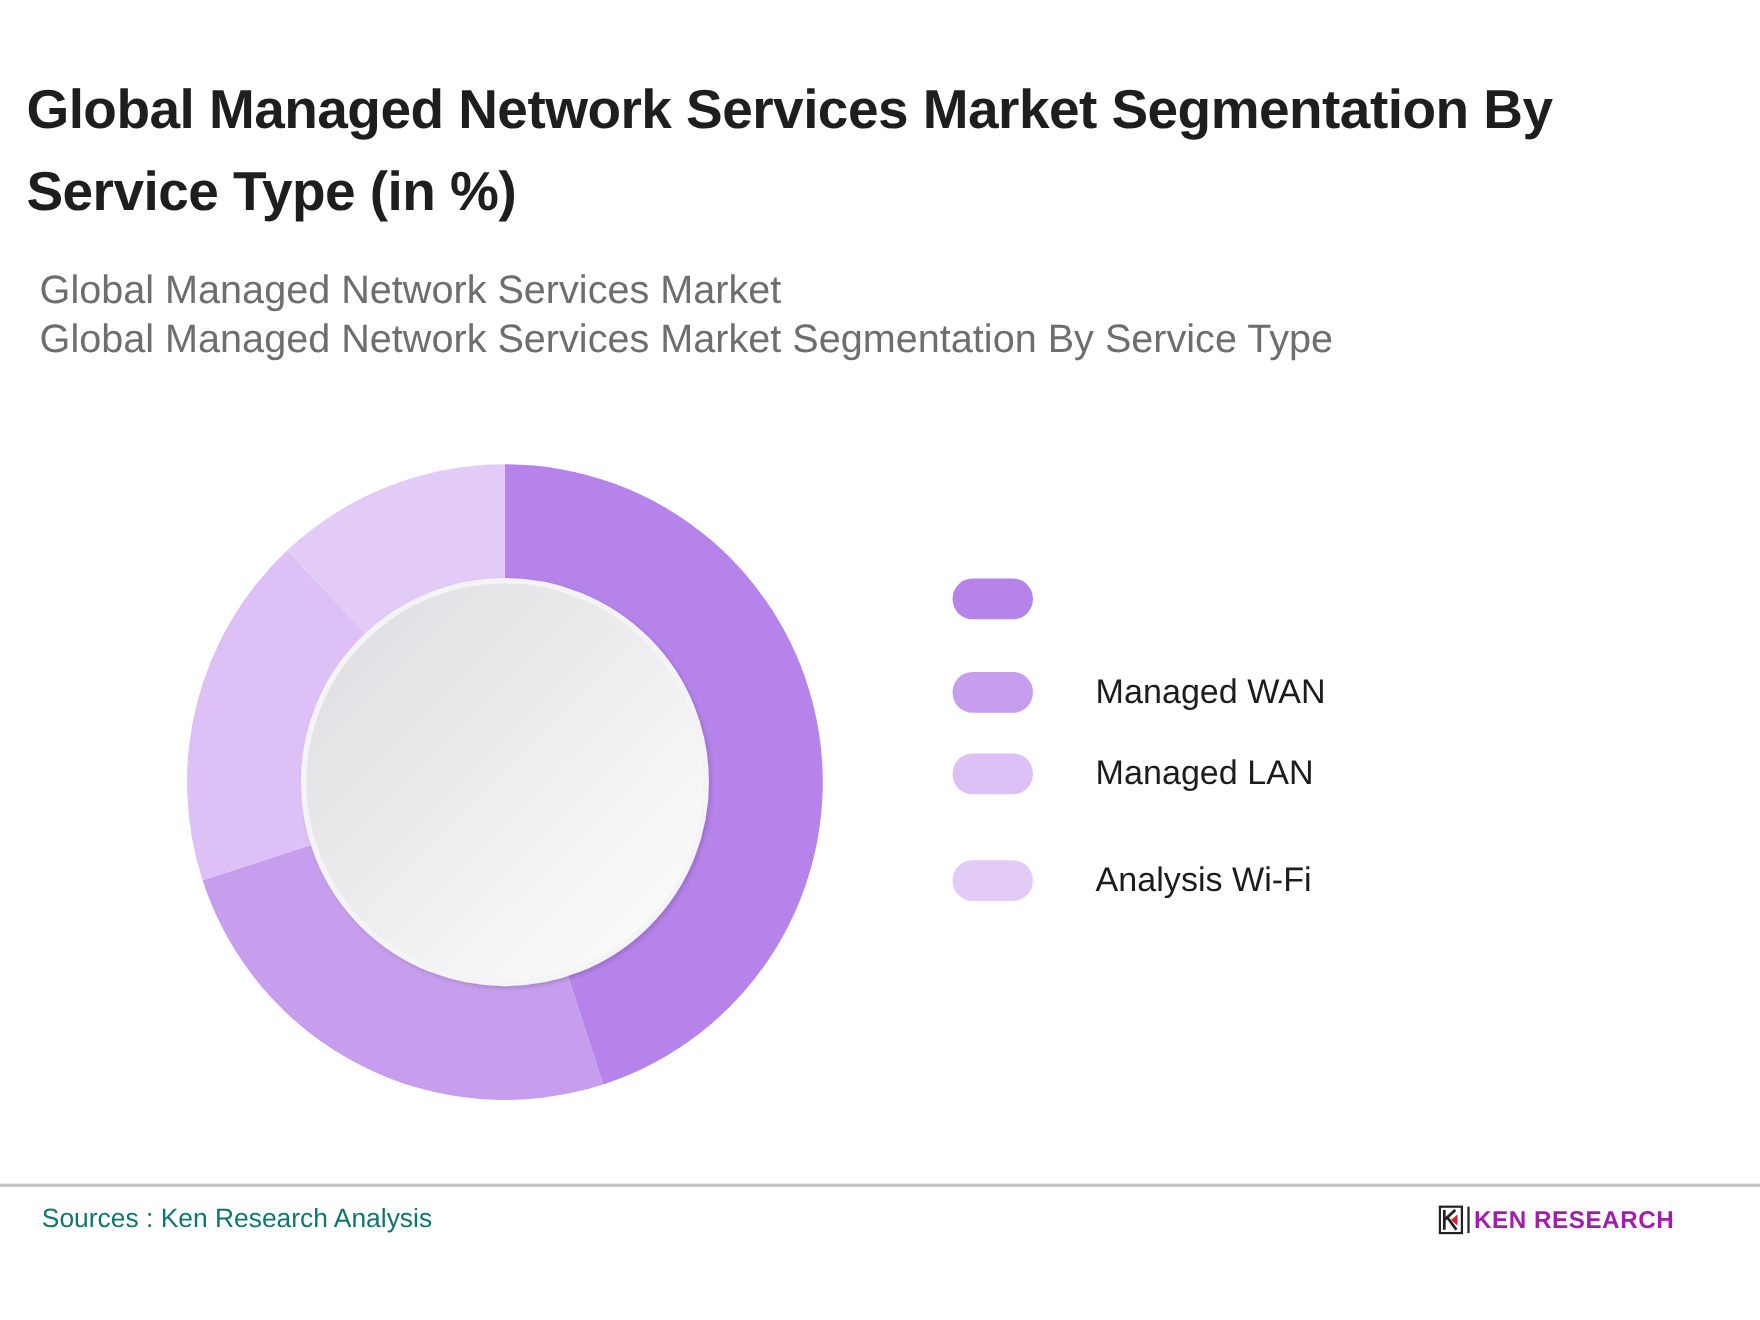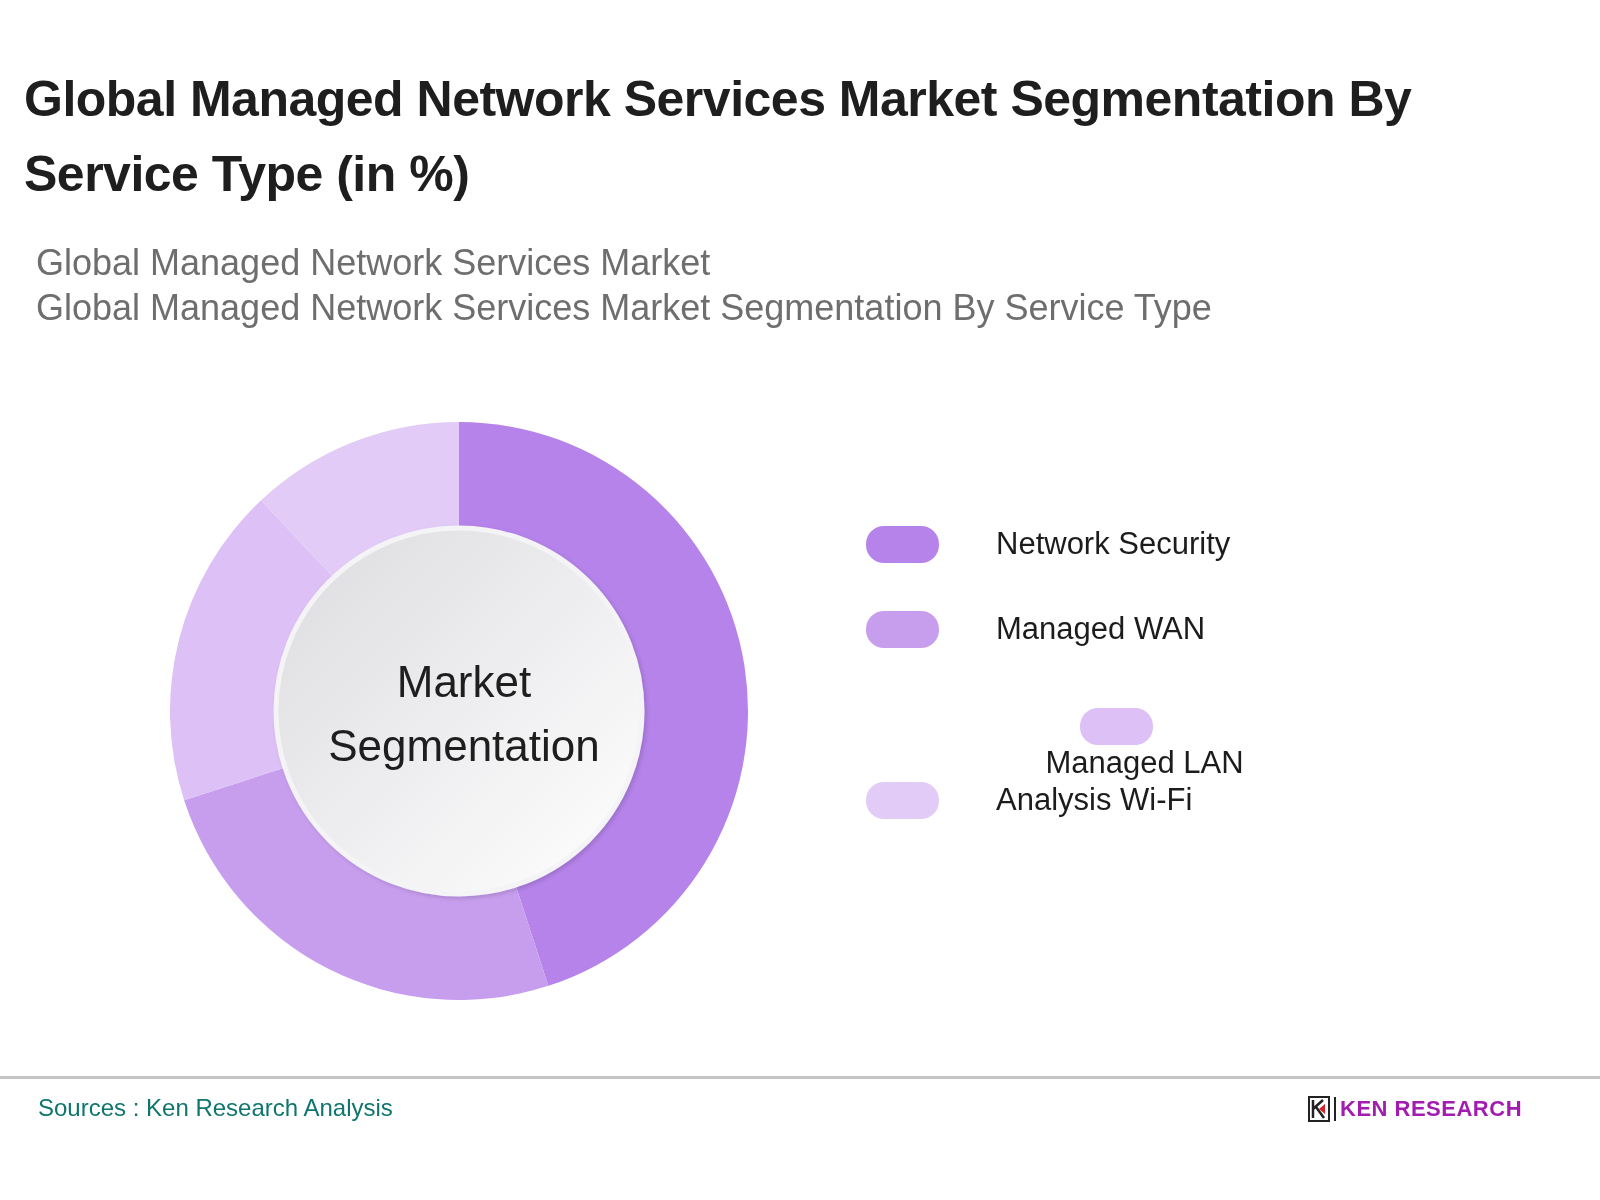--- a/index.html
+++ b/index.html
@@ -45,36 +45,31 @@
       </filter>
     </defs>
     <g id="slices">
         <path d="M459,422 A289,289 0 0 1 548.3059113743598,985.8553332092994 L505.3525491562421,853.658477444273 A150,150 0 0 0 459,561 Z" fill="#B583EA"></path>
         <path d="M548.3059113743598,985.8553332092994 A289,289 0 0 1 184.14466679070063,800.3059113743598 L316.341522555727,757.3525491562422 A150,150 0 0 0 505.3525491562421,853.658477444273 Z" fill="#C79EEE"></path>
         <path d="M184.14466679070063,800.3059113743598 A289,289 0 0 1 261.1658863866089,500.3280666752121 L356.3179341106967,601.6547058867883 A150,150 0 0 0 316.341522555727,757.3525491562422 Z" fill="#DCC0F6"></path>
         <path d="M261.1658863866089,500.3280666752121 A289,289 0 0 1 458.99999999999994,422 L459,561 A150,150 0 0 0 356.3179341106967,601.6547058867883 Z" fill="#E2CCF7"></path>
       </g>
     <circle cx="459" cy="711" r="183" fill="url(#centerGrad)" stroke="#f4f4f6" stroke-width="5" filter="url(#centerShadow)"></circle>
   </svg>
-  <div class="center-label">
-    <div>Market</div>
-    <div>Segmentation</div>
-  </div>
 </div>
 
 <div class="legend">
   <div class="legend-item" style="top:0px;">
     <span class="swatch" style="background: rgb(181, 131, 234);"></span>
-    <span class="legend-label">Network Security</span>
   </div>
   <div class="legend-item" style="top:85px;text-align:right;">
     <span class="swatch" style="background: rgb(199, 158, 238);"></span>
     <span class="legend-label">Managed WAN</span>
   </div>
-  <div class="legend-item" style="top:184px;flex-direction:column;">
+  <div class="legend-item" style="top:159px;">
     <span class="swatch" style="background: rgb(220, 192, 246);"></span>
     <span class="legend-label">Managed LAN</span>
   </div>
   <div class="legend-item" style="top:256px;">
     <span class="swatch" style="background: rgb(226, 204, 247);"></span>
     <span class="legend-label">Analysis Wi-Fi</span>
   </div>
 </div>
 
 <div class="divider"></div>

